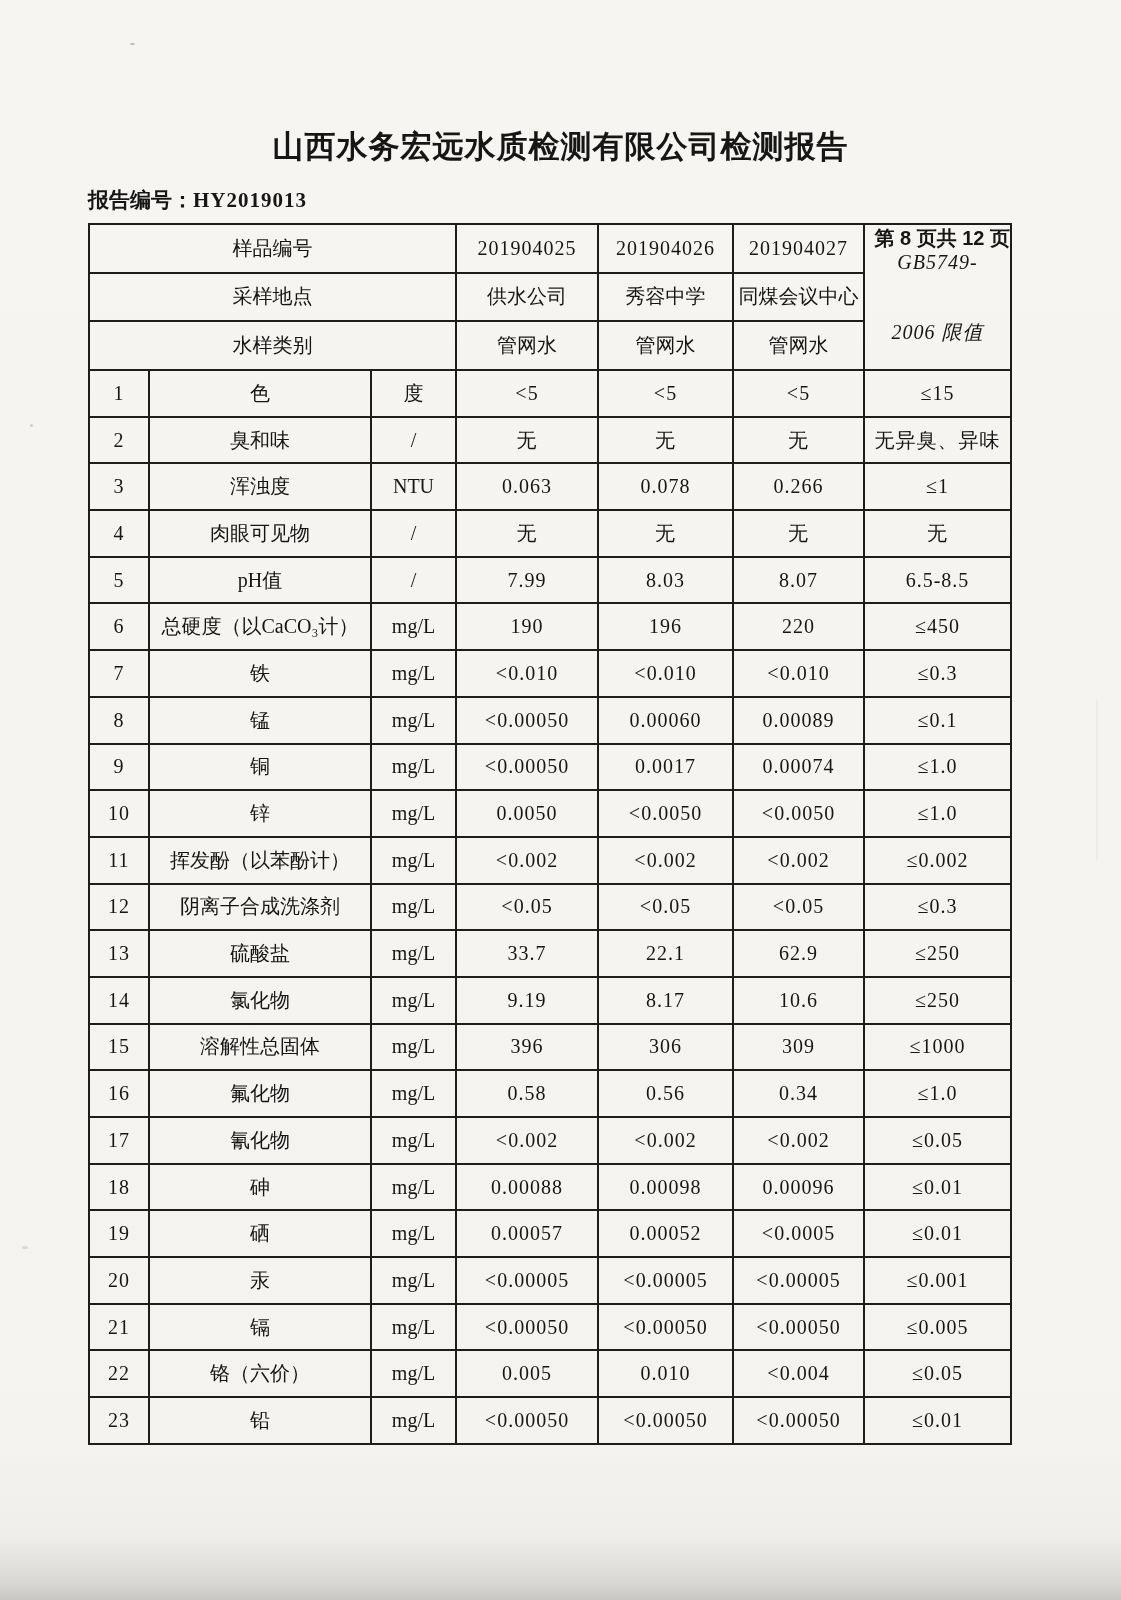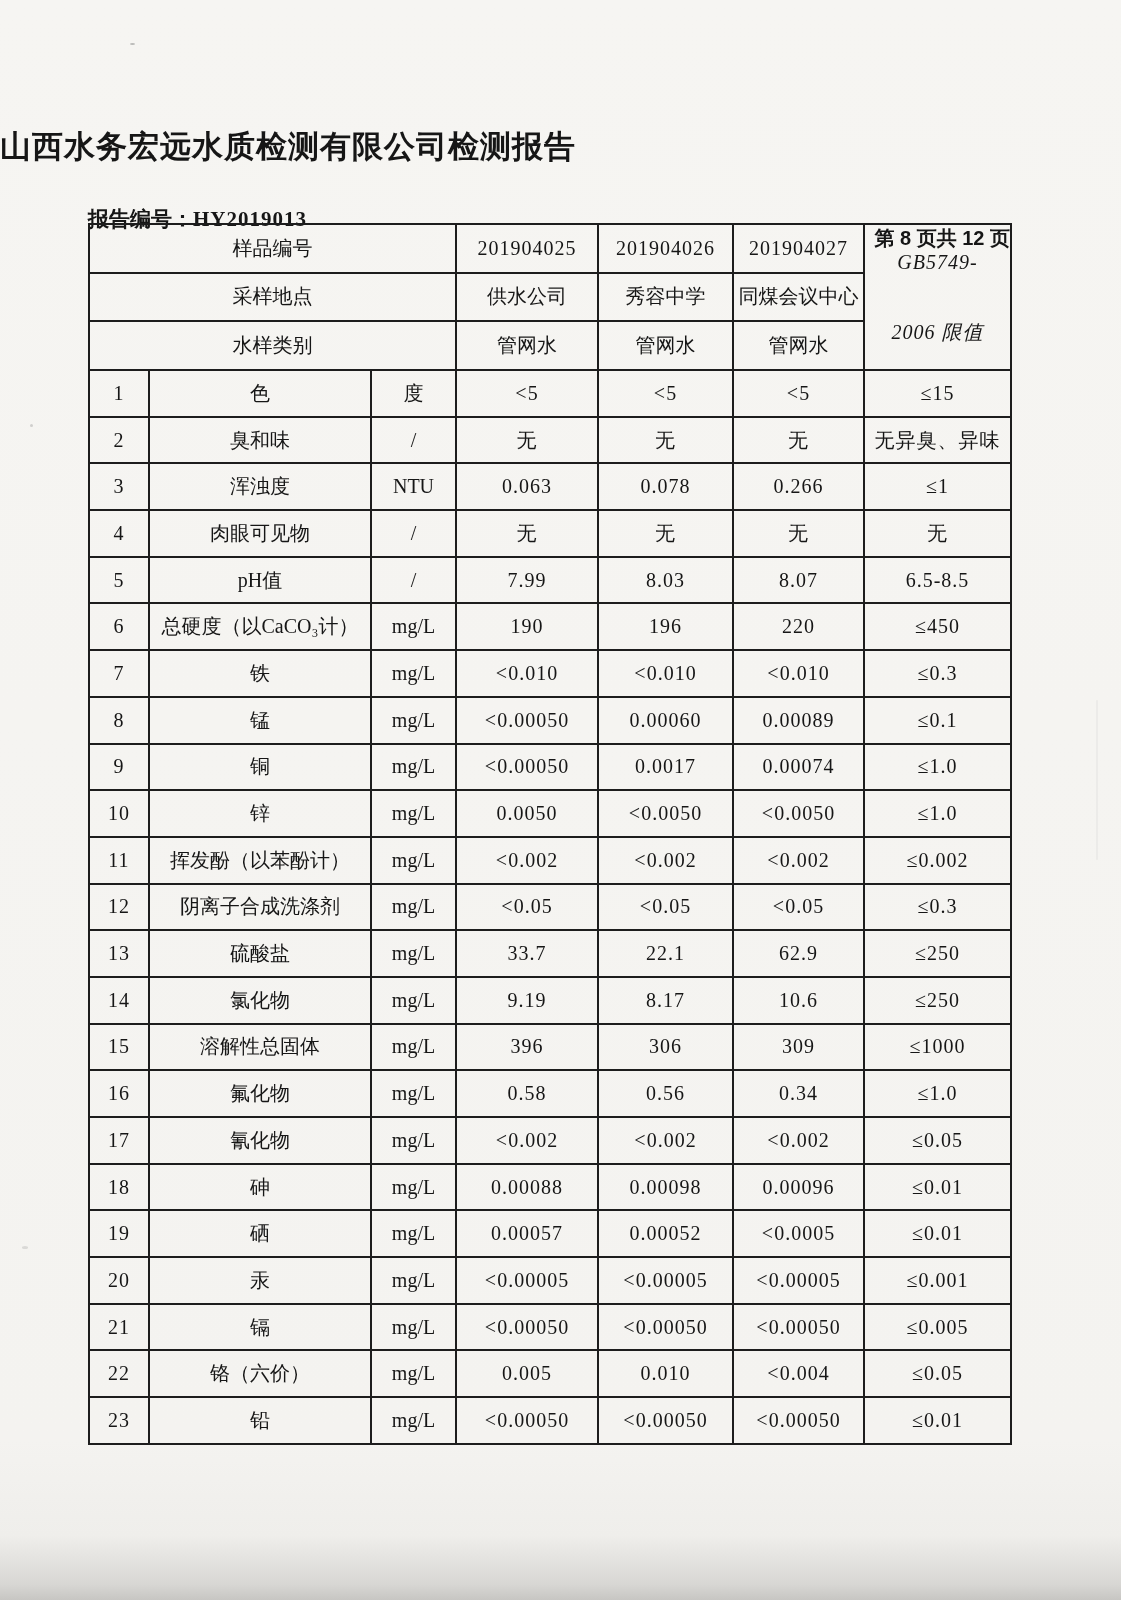--- a/index.html
+++ b/index.html
@@ -19,33 +19,34 @@
   .speck { position: absolute; background: #8a8a8a; border-radius: 50%; opacity: .55; }
   .speck.s1 { left: 130px; top: 43px; width: 5px; height: 2px; }
   .speck.s2 { left: 30px;  top: 424px; width: 3px; height: 3px; opacity:.35; }
   .speck.s3 { left: 22px;  top: 1246px; width: 6px; height: 3px; opacity:.25; }
   .speck.s4 { left: 1096px; top: 700px; width: 2px; height: 160px; border-radius:2px; opacity:.08; }
 
   .doc-title {
     position: absolute;
     left: 0; right: 0;
     top: 126px;
+    text-align: center;
     font-family: "Liberation Sans", "DejaVu Sans", sans-serif;
     font-weight: 700;
     font-size: 31px;
     letter-spacing: 1px;
   }
   .meta-row {
     position: absolute;
     left: 88px;
     width: 922px;
     top: 186px;
     display: flex;
     justify-content: space-between;
-    align-items: center;
+    align-items: flex-start;
     font-family: "Liberation Sans", "DejaVu Sans", sans-serif;
     font-weight: 700;
     font-size: 21px;
   }
   .meta-row .report-no-value { font-family: "Liberation Serif", "DejaVu Serif", serif; font-weight: 700; letter-spacing: 1px; }
   .meta-row .page-info { font-size: 20px; margin-top: 39px; }
 
   table.report {
     position: absolute;
     left: 88px;

